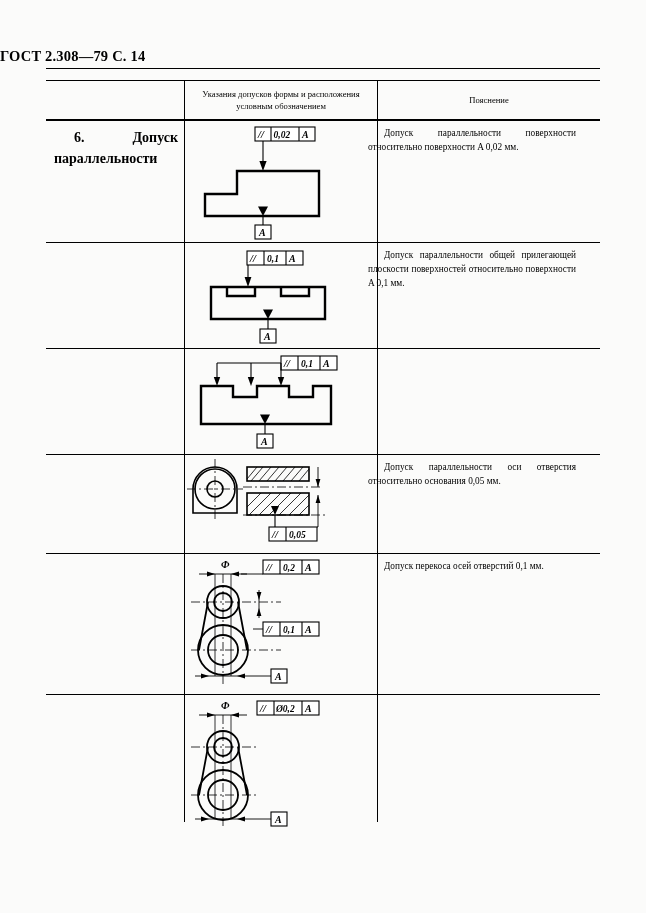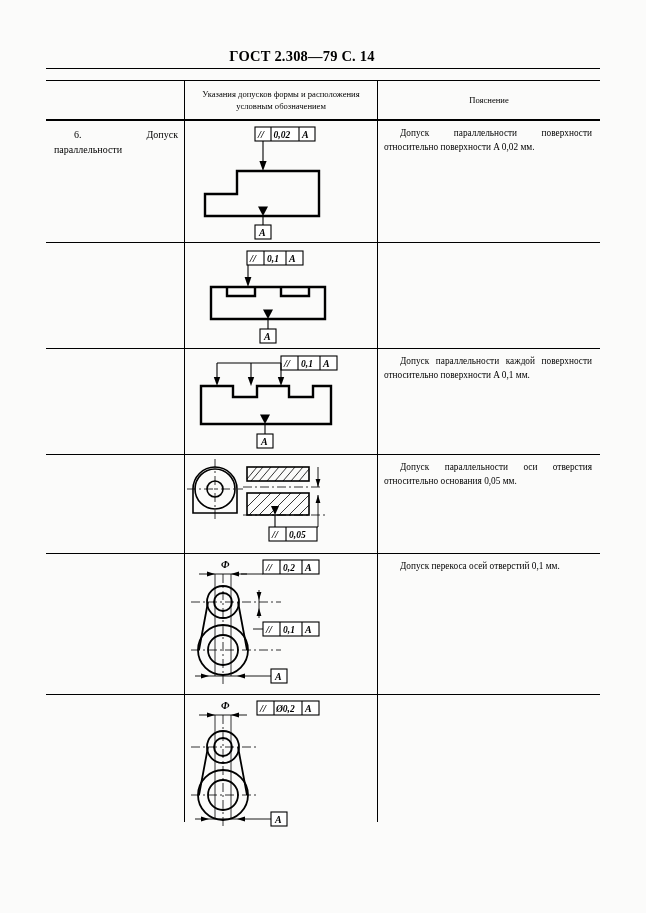--- a/index.html
+++ b/index.html
@@ -10,21 +10,21 @@
     color:#000;
     position:relative;
     overflow:hidden;
   }
   .page{position:relative;width:646px;height:913px;}
 
   
   .doc-header{
     position:absolute;
     left:0;top:48px;width:646px;
-    text-align:center;
+    text-align:left;
     font-weight:bold;
     font-size:14.5px;
     letter-spacing:.2px;
     padding-right:42px;
     box-sizing:border-box;
   }
   .hdr-rule{
     position:absolute;left:46px;top:68px;width:554px;height:1px;background:#000;
   }
 
@@ -44,26 +44,26 @@
     display:flex;align-items:center;justify-content:center;
     text-align:center;font-size:8.6px;line-height:1.45;
   }
   .th.a{left:0;width:138px;}
   .th.b{left:139px;width:192px;padding:0 8px;box-sizing:border-box;}
   .th.c{left:332px;width:222px;}
 
   .row{position:relative;}
   .cell-kind{
     position:absolute;left:0;top:0;width:138px;
-    font-size:10px;line-height:1.55;
-    padding:6px 6px 0 8px;box-sizing:border-box;
+    font-size:14px;line-height:1.55;
+    padding:6px 6px 0 8px;box-sizing:border-box;font-weight:bold;
   }
   .cell-kind p{margin:0;text-align:justify;text-indent:20px;}
   .cell-expl{
-    position:absolute;left:332px;top:0;width:222px;
+    position:absolute;left:316px;top:0;width:222px;
     font-size:9.3px;line-height:1.5;
     padding:6px 8px 0 6px;box-sizing:border-box;
   }
   .cell-expl p{margin:0 0 1px 0;text-align:justify;text-indent:16px;}
   .cell-fig{
     position:absolute;left:139px;top:0;width:192px;
   }
 
   
   svg{display:block;}
@@ -145,20 +145,23 @@
           <path d="M26,44 L140,44 L140,76 L26,76 Z" fill="none" stroke="#000" stroke-width="2.4"></path>
           <path d="M42,44 L42,53 L70,53 L70,44" fill="none" stroke="#000" stroke-width="2.4"></path>
           <path d="M96,44 L96,53 L124,53 L124,44" fill="none" stroke="#000" stroke-width="2.4"></path>
           <polygon points="83,76 78,66.5 88,66.5" fill="#000"></polygon>
           <line x1="83" y1="76" x2="83" y2="86" stroke="#000" stroke-width="1.1"></line>
           <rect x="75" y="86" width="16" height="14" fill="#fff" stroke="#000" stroke-width="1.1"></rect>
           <text class="fcf-text" x="79" y="97" font-size="10">A</text>
         </svg>
       </div>
 
+      <div class="cell-expl">
+        <p>Допуск параллельности общей прилегающей плоскости поверхностей относительно поверхности A 0,1 мм.</p>
+      </div>
     </div>
     <div class="rule"></div>
 
     <div class="row" style="height:105px;">
       <div class="cell-kind"></div>
 
       <div class="cell-fig">
         <svg width="192" height="105" viewBox="0 0 192 105">
           <g>
             <rect x="96" y="7" width="56" height="14" fill="#fff" stroke="#000" stroke-width="1.1"></rect>
@@ -178,23 +181,20 @@
           <polygon points="96,37 92.8,28 99.2,28" fill="#000"></polygon>
 
           <path d="M16,37 L48,37 L48,48 L72,48 L72,37 L104,37 L104,48 L128,48 L128,37 L146,37 L146,75 L16,75 Z" fill="none" stroke="#000" stroke-width="2.4"></path>
           <polygon points="80,75 75,65.5 85,65.5" fill="#000"></polygon>
           <line x1="80" y1="75" x2="80" y2="85" stroke="#000" stroke-width="1.1"></line>
           <rect x="72" y="85" width="16" height="14" fill="#fff" stroke="#000" stroke-width="1.1"></rect>
           <text class="fcf-text" x="76" y="96" font-size="10">A</text>
         </svg>
       </div>
 
-      <div class="cell-expl">
-        <p>Допуск параллельности каждой поверхности относительно поверхности A 0,1 мм.</p>
-      </div>
     </div>
     <div class="rule"></div>
 
     <div class="row" style="height:98px;">
       <div class="cell-kind"></div>
 
       <div class="cell-fig">
         <svg width="192" height="98" viewBox="0 0 192 98">
 
           <g>

